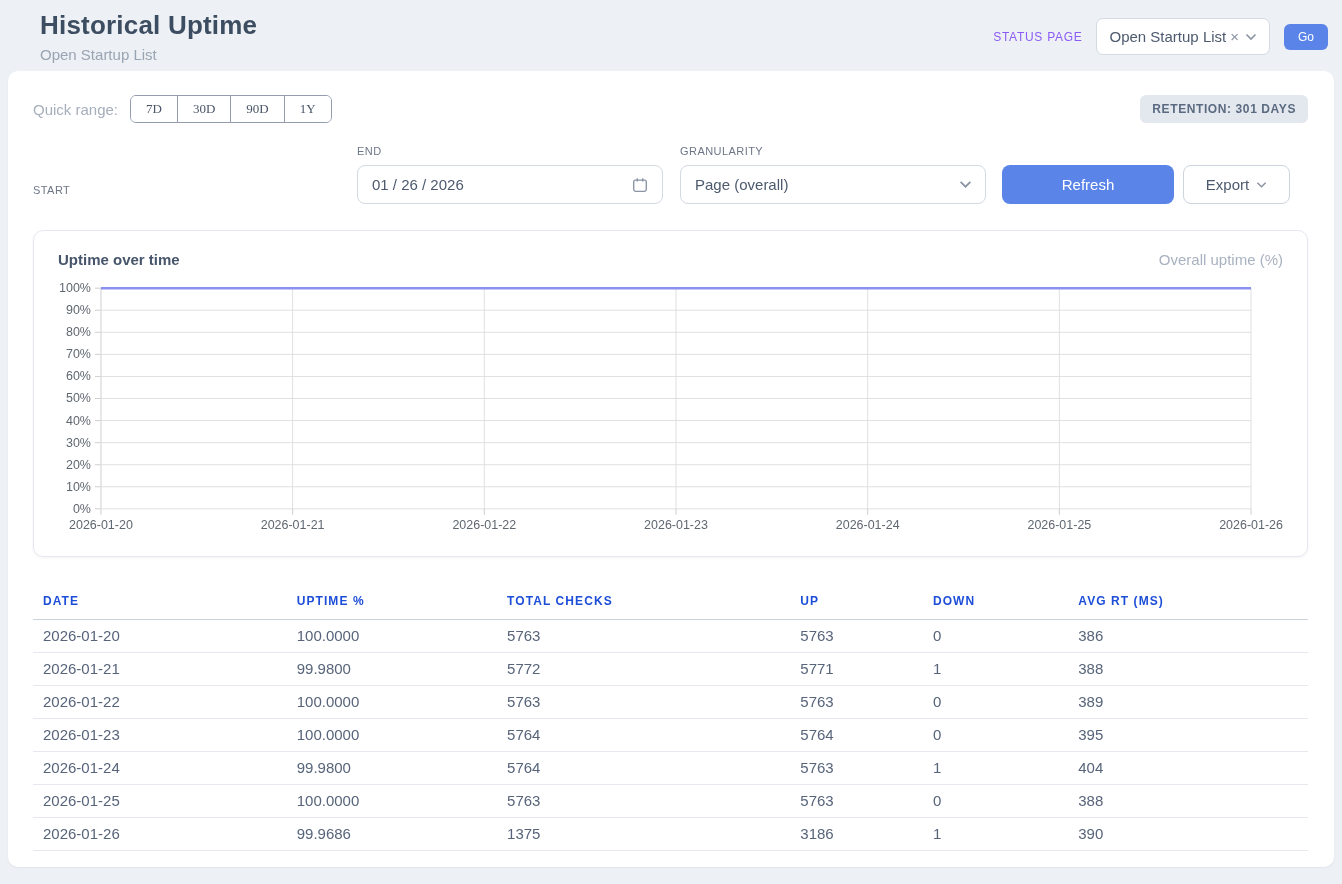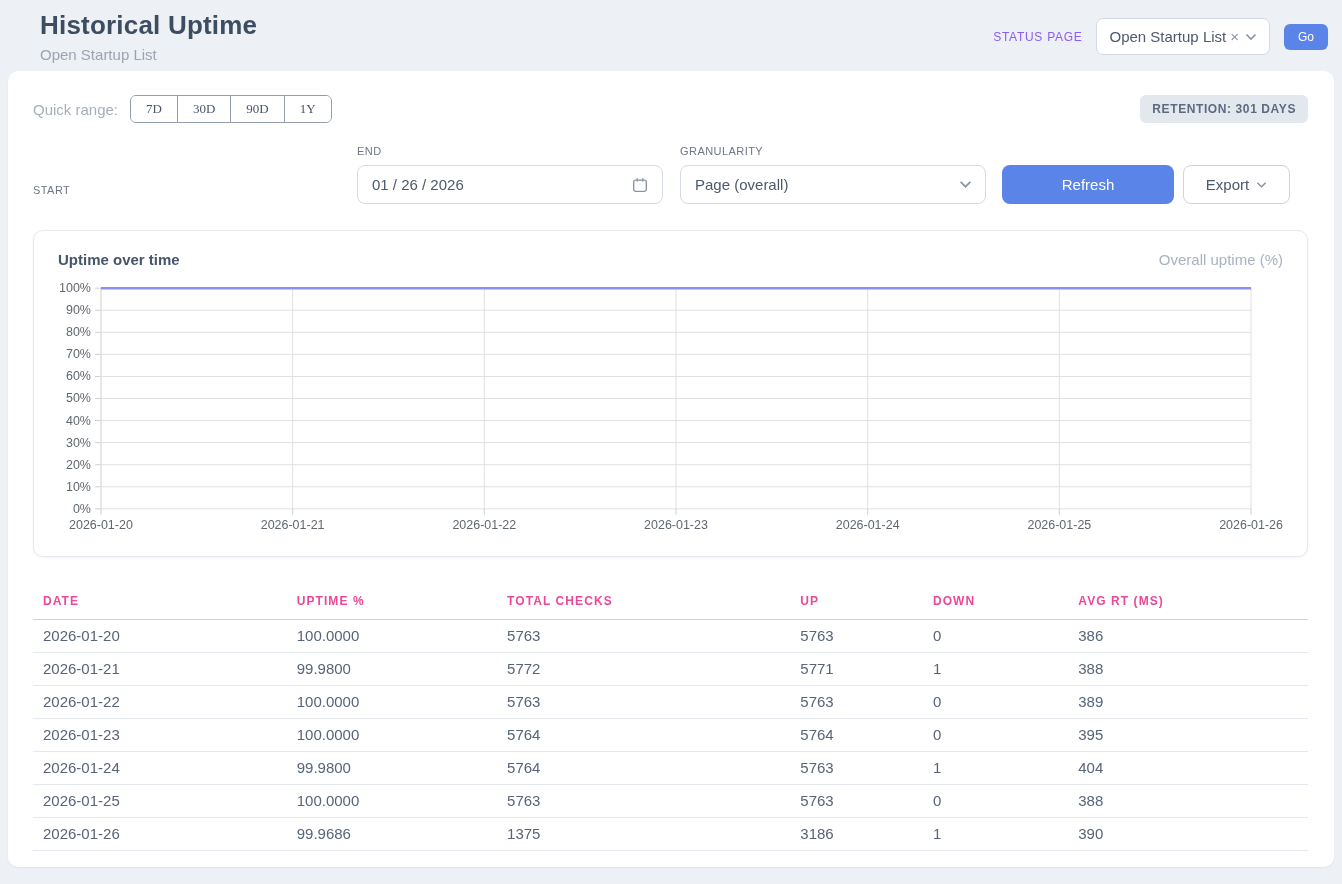--- a/index.html
+++ b/index.html
@@ -89,21 +89,21 @@
   }
   .chart-head { display: flex; justify-content: space-between; align-items: center; }
   .chart-title { font-size: 15px; font-weight: 700; color: #47556b; }
   .chart-legend { font-size: 15px; color: #a9b2c0; }
   .chart-svg { display: block; margin-top: 8px; overflow: visible; width: 100%; }
 
   
   .uptime-table { width: 100%; border-collapse: collapse; margin-top: 28px; }
   .uptime-table th {
     text-align: left; font-size: 12px; font-weight: 700; letter-spacing: .09em;
-    color: #ec4899; padding: 9px 10px 11px 10px; border-bottom: 1px solid #ccd3dc;
+    color: #1d4ed8; padding: 9px 10px 11px 10px; border-bottom: 1px solid #ccd3dc;
   }
   .uptime-table td {
     font-size: 15px; color: #57647a; padding: 7px 10px 8px 10px;
     border-bottom: 1px solid #e5e9ef;
   }
 </style>
 </head>
 <body>
 
 <div class="page-header">

